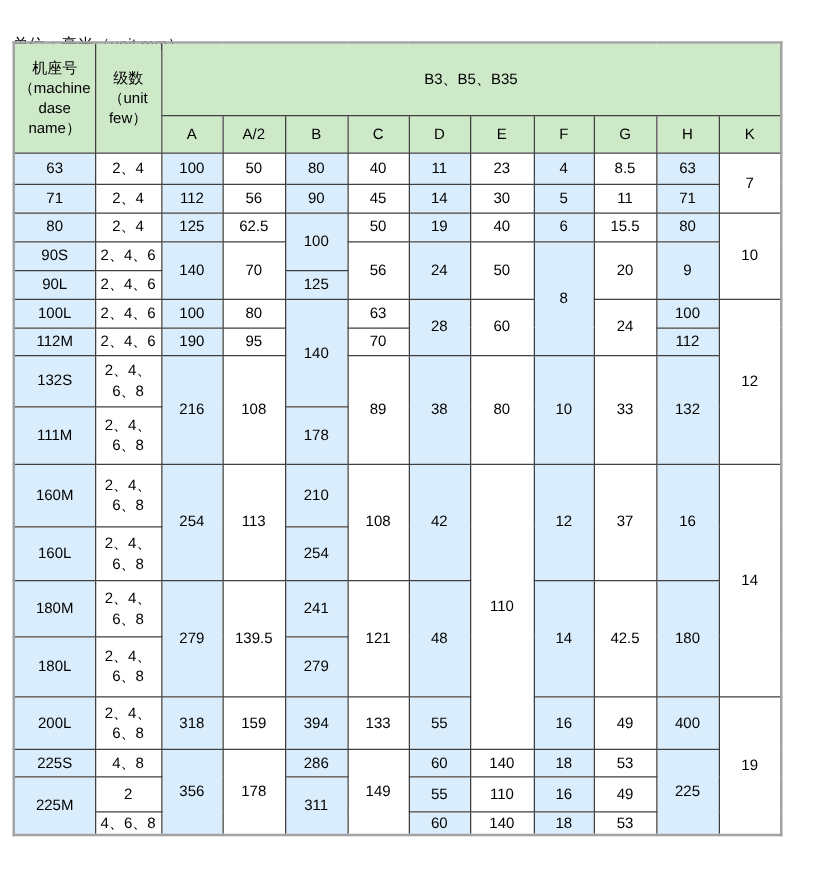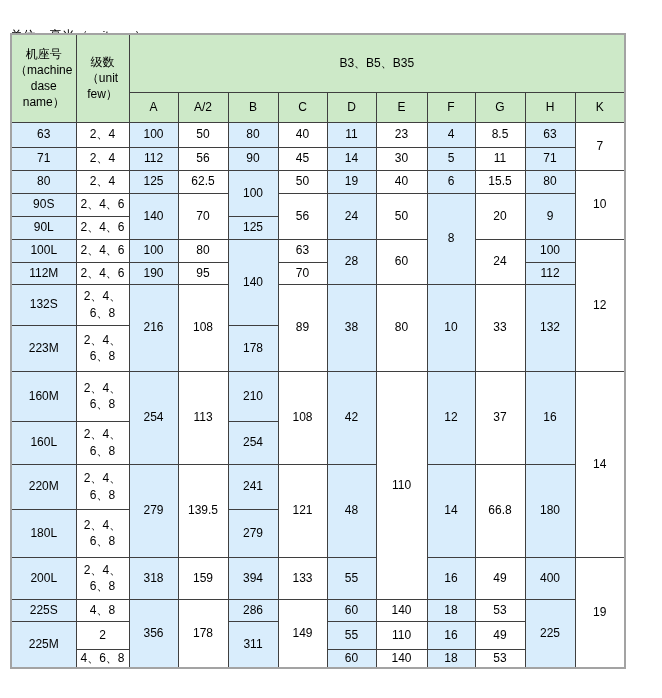--- a/index.html
+++ b/index.html
@@ -158,21 +158,21 @@
       <td class="b" rowspan="2">216</td>
       <td class="w" rowspan="2">108</td>
       <td class="w" rowspan="2">89</td>
       <td class="b" rowspan="2">38</td>
       <td class="w" rowspan="2">80</td>
       <td class="b" rowspan="2">10</td>
       <td class="w" rowspan="2">33</td>
       <td class="b" rowspan="2">132</td>
     </tr>
     <tr style="height:46px">
-      <td class="b">223M</td>
+      <td class="b">111M</td>
       <td class="w">2、4、
 6、8</td>
       <td class="b">178</td>
     </tr>
     <tr style="height:50px">
       <td class="b">160M</td>
       <td class="w">2、4、
 6、8</td>
       <td class="b" rowspan="2">254</td>
       <td class="w" rowspan="2">113</td>
@@ -185,30 +185,30 @@
       <td class="b" rowspan="2">16</td>
       <td class="w" rowspan="4">14</td>
     </tr>
     <tr style="height:43px">
       <td class="b">160L</td>
       <td class="w">2、4、
 6、8</td>
       <td class="b">254</td>
     </tr>
     <tr style="height:45px">
-      <td class="b">220M</td>
+      <td class="b">180M</td>
       <td class="w">2、4、
 6、8</td>
       <td class="b" rowspan="2">279</td>
       <td class="w" rowspan="2">139.5</td>
       <td class="b">241</td>
       <td class="w" rowspan="2">121</td>
       <td class="b" rowspan="2">48</td>
       <td class="b" rowspan="2">14</td>
-      <td class="w" rowspan="2">66.8</td>
+      <td class="w" rowspan="2">42.5</td>
       <td class="b" rowspan="2">180</td>
     </tr>
     <tr style="height:48px">
       <td class="b">180L</td>
       <td class="w">2、4、
 6、8</td>
       <td class="b">279</td>
     </tr>
     <tr style="height:42px">
       <td class="b">200L</td>

